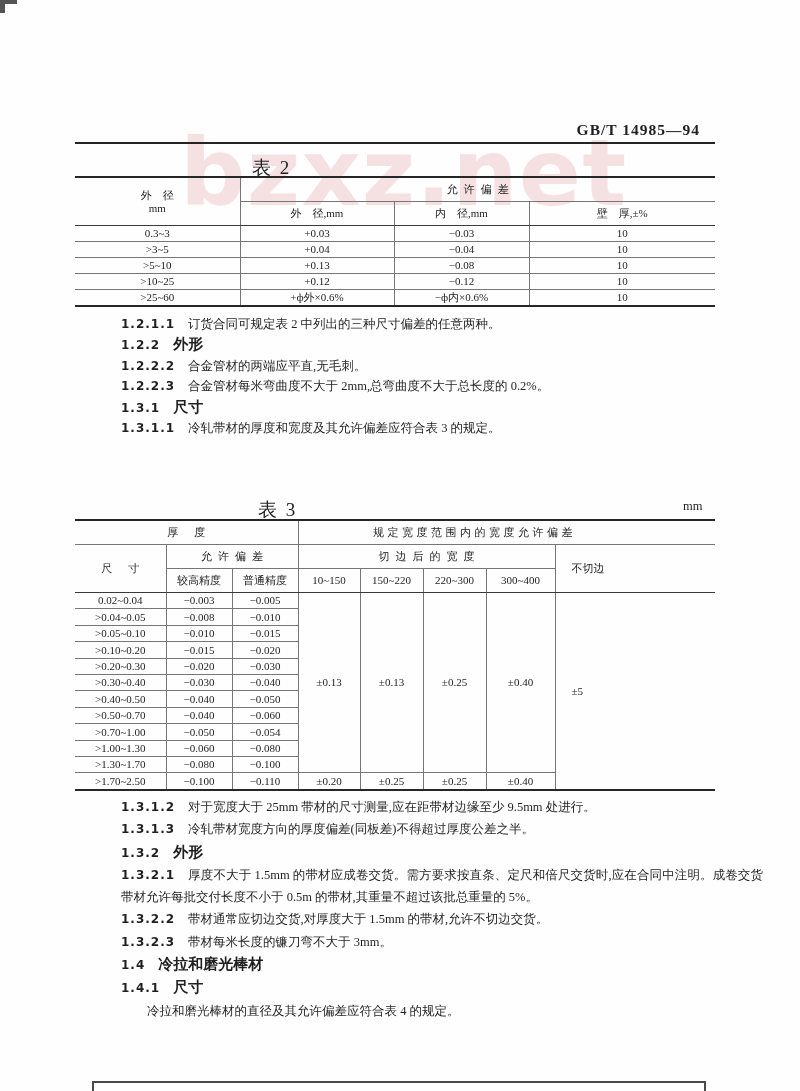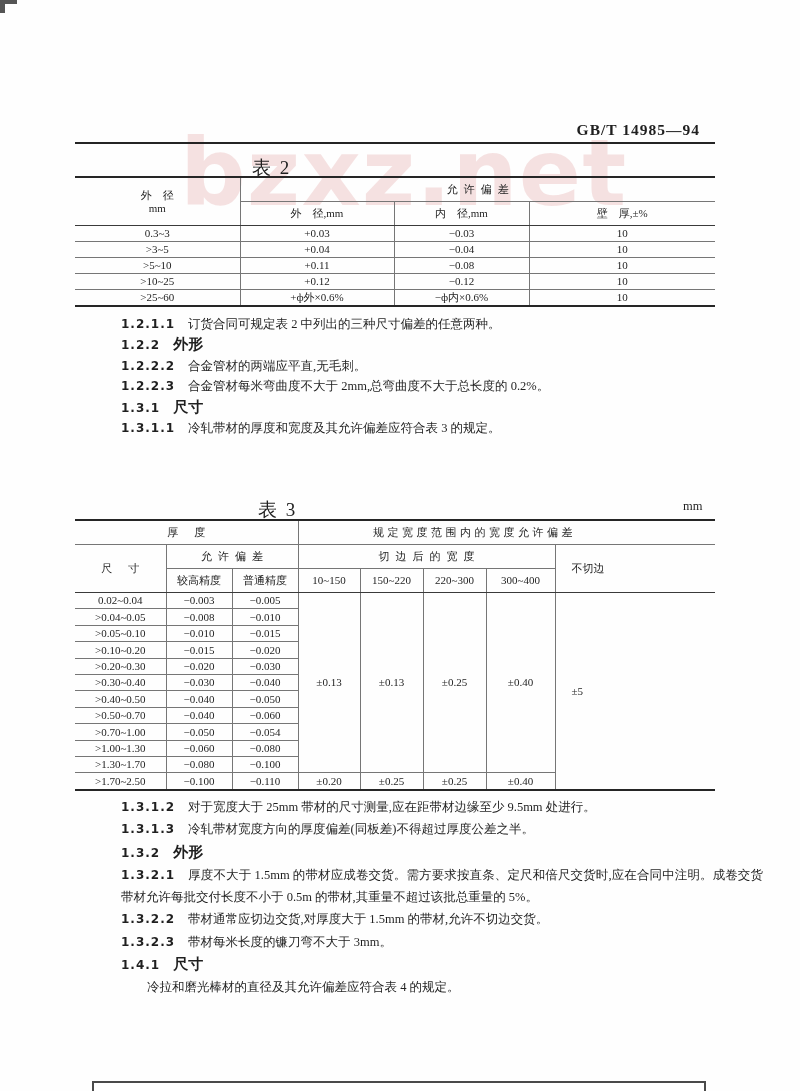--- a/index.html
+++ b/index.html
@@ -91,21 +91,21 @@
         <td class="c-last">10</td>
       </tr>
       <tr>
         <td class="c-first">&gt;3~5</td>
         <td>+0.04</td>
         <td>−0.04</td>
         <td class="c-last">10</td>
       </tr>
       <tr>
         <td class="c-first">&gt;5~10</td>
-        <td>+0.11</td>
+        <td>+0.13</td>
         <td>−0.08</td>
         <td class="c-last">10</td>
       </tr>
       <tr>
         <td class="c-first">&gt;10~25</td>
         <td>+0.12</td>
         <td>−0.12</td>
         <td class="c-last">10</td>
       </tr>
       <tr>
@@ -233,18 +233,19 @@
     </tbody>
   </table>
 
   <div class="para-block pb2">
     <p class="clause"><span class="cnum">1.3.1.2</span><span class="ctext">对于宽度大于 25mm 带材的尺寸测量,应在距带材边缘至少 9.5mm 处进行。</span></p>
     <p class="clause"><span class="cnum">1.3.1.3</span><span class="ctext">冷轧带材宽度方向的厚度偏差(同板差)不得超过厚度公差之半。</span></p>
     <p class="clause head"><span class="cnum">1.3.2</span><span class="ctext">外形</span></p>
     <p class="clause"><span class="cnum">1.3.2.1</span><span class="ctext">厚度不大于 1.5mm 的带材应成卷交货。需方要求按直条、定尺和倍尺交货时,应在合同中注明。成卷交货带材允许每批交付长度不小于 0.5m 的带材,其重量不超过该批总重量的 5%。</span></p>
     <p class="clause"><span class="cnum">1.3.2.2</span><span class="ctext">带材通常应切边交货,对厚度大于 1.5mm 的带材,允许不切边交货。</span></p>
     <p class="clause"><span class="cnum">1.3.2.3</span><span class="ctext">带材每米长度的镰刀弯不大于 3mm。</span></p>
+    <p class="clause head"><span class="cnum">1.4</span><span class="ctext">冷拉和磨光棒材</span></p>
     <p class="clause head"><span class="cnum">1.4.1</span><span class="ctext">尺寸</span></p>
     <p class="clause indent"><span class="ctext">冷拉和磨光棒材的直径及其允许偏差应符合表 4 的规定。</span></p>
   </div>
 
   <div class="bottom-box"></div>
 </div>
 
 </body></html>

